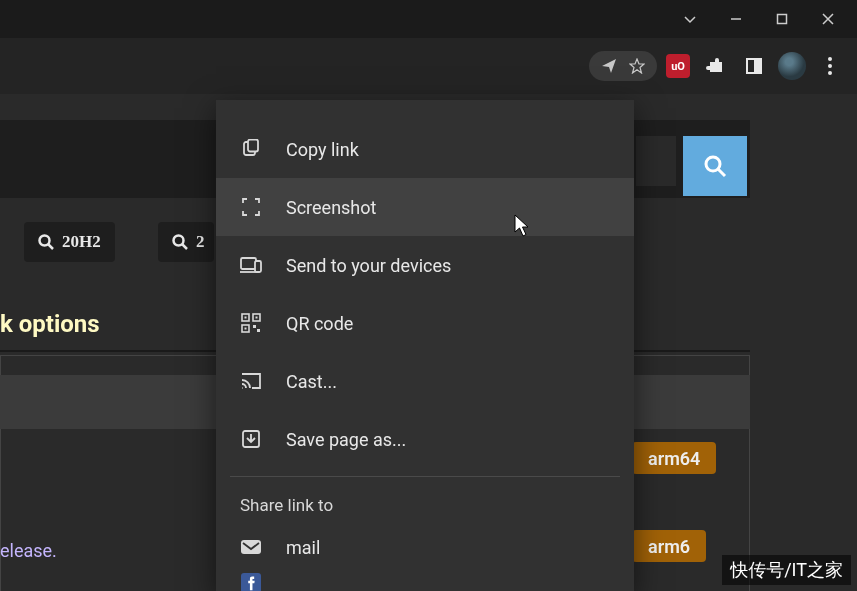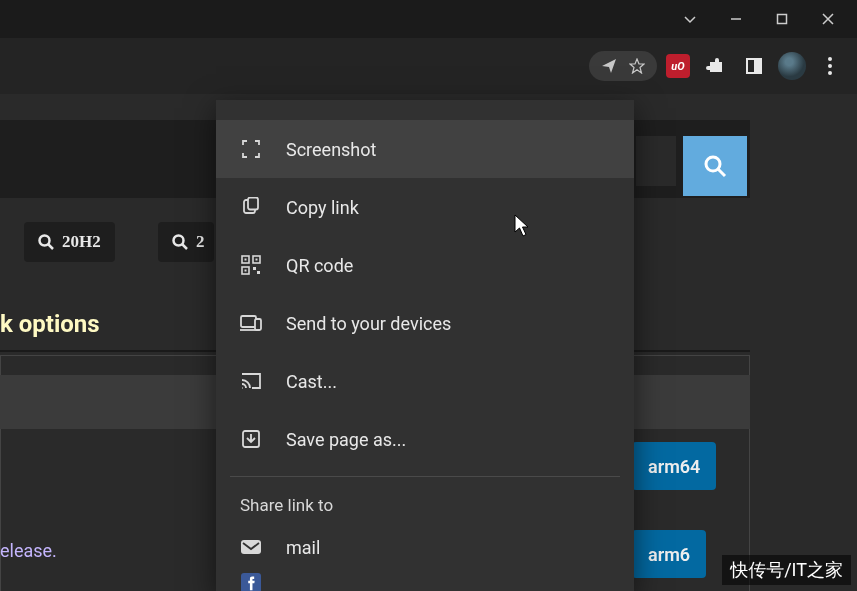--- a/index.html
+++ b/index.html
@@ -44,21 +44,21 @@
   border-radius: 15px;
   display: flex; align-items: center;
   padding: 0 12px;
   gap: 12px;
 }
 .ublock {
   width: 24px; height: 24px;
   background: #be1e2d;
   border-radius: 4px;
   display: flex; align-items: center; justify-content: center;
-  font-size: 11px; font-weight: bold; color: #fff; font-style: italic;
+  font-size: 11px; font-weight: bold; color: #fff;
 }
 .avatar {
   width: 28px; height: 28px; border-radius: 50%;
   background: radial-gradient(circle at 40% 35%, #5a7a8a 15%, #2a3a42 60%);
 }
 .page-bg {
   position: absolute; top: 94px; left: 0; right: 0; bottom: 0;
   background: #2a2a2a;
 }
 .search-region {
@@ -108,22 +108,22 @@
   position: absolute; top: 375px; left: 0;
   width: 750px; height: 54px;
   background: #3b3b3b;
 }
 .release-txt {
   position: absolute; left: 0; top: 540px;
   font-size: 18px; color: #c4b5fd;
 }
 .arm-btn {
   position: absolute;
-  height: 48px;
-  background: #0369a1;
+  height: 32px;
+  background: #a16207;
   border-radius: 4px;
   display: flex; align-items: center;
   padding: 0 16px;
   font-size: 18px; font-weight: 600;
   color: #eee;
 }
 .share-menu {
   position: absolute;
   left: 216px; top: 100px;
   width: 418px;
@@ -270,65 +270,65 @@
 <div class="release-txt">elease.</div>
 
 <div class="arm-btn" style="left:632px; top:442px;">
   <span>arm64</span>
 </div>
 <div class="arm-btn" style="left:632px; top:530px;">
   <span>arm6</span>
 </div>
 
 <div class="share-menu">
-  <div class="menu-item hover">
-    <span class="menu-icon">
-      <svg width="20" height="20" viewBox="0 0 20 20">
-        <path d="M2 6 V2 H6 M14 2 H18 V6 M18 14 V18 H14 M6 18 H2 V14" stroke="#d8d8d8" stroke-width="1.8" fill="none"></path>
-      </svg>
-    </span>
-    <span>Screenshot</span>
-  </div>
   <div class="menu-item">
     <span class="menu-icon">
       <svg width="20" height="20" viewBox="0 0 20 20">
           <rect x="3" y="3" width="11" height="13" rx="2" stroke="#d8d8d8" stroke-width="1.8" fill="none"></rect>
           <rect x="7" y="0.5" width="10" height="12" rx="2" stroke="#d8d8d8" stroke-width="1.8" fill="#313131"></rect>
         </svg>
     </span>
     <span>Copy link</span>
+  </div>
+  <div class="menu-item hover">
+    <span class="menu-icon">
+      <svg width="20" height="20" viewBox="0 0 20 20">
+        <path d="M2 6 V2 H6 M14 2 H18 V6 M18 14 V18 H14 M6 18 H2 V14" stroke="#d8d8d8" stroke-width="1.8" fill="none"></path>
+      </svg>
+    </span>
+    <span>Screenshot</span>
+  </div>
+  <div class="menu-item">
+    <span class="menu-icon">
+      <svg width="22" height="18" viewBox="0 0 22 18">
+          <rect x="1" y="2" width="15" height="11" rx="1.5" stroke="#d8d8d8" stroke-width="1.8" fill="none"></rect>
+          <line x1="0" y1="16" x2="17" y2="16" stroke="#d8d8d8" stroke-width="1.8"></line>
+          <rect x="15" y="5" width="6" height="11" rx="1.5" stroke="#d8d8d8" stroke-width="1.8" fill="#313131"></rect>
+        </svg>
+    </span>
+    <span>Send to your devices</span>
   </div>
   <div class="menu-item">
     <span class="menu-icon">
       <svg width="20" height="20" viewBox="0 0 20 20">
         <rect x="1" y="1" width="7" height="7" stroke="#d8d8d8" stroke-width="1.6" fill="none"></rect>
           <rect x="3.5" y="3.5" width="2" height="2" fill="#d8d8d8"></rect>
         <rect x="12" y="1" width="7" height="7" stroke="#d8d8d8" stroke-width="1.6" fill="none"></rect>
           <rect x="14.5" y="3.5" width="2" height="2" fill="#d8d8d8"></rect>
         <rect x="1" y="12" width="7" height="7" stroke="#d8d8d8" stroke-width="1.6" fill="none"></rect>
           <rect x="3.5" y="14.5" width="2" height="2" fill="#d8d8d8"></rect>
         <rect x="12" y="12" width="3" height="3" fill="#d8d8d8"></rect>
           <rect x="16" y="16" width="3" height="3" fill="#d8d8d8"></rect>
       </svg>
     </span>
     <span>QR code</span>
   </div>
   <div class="menu-item">
     <span class="menu-icon">
       <svg width="22" height="18" viewBox="0 0 22 18">
-          <rect x="1" y="2" width="15" height="11" rx="1.5" stroke="#d8d8d8" stroke-width="1.8" fill="none"></rect>
-          <line x1="0" y1="16" x2="17" y2="16" stroke="#d8d8d8" stroke-width="1.8"></line>
-          <rect x="15" y="5" width="6" height="11" rx="1.5" stroke="#d8d8d8" stroke-width="1.8" fill="#313131"></rect>
-        </svg>
-    </span>
-    <span>Send to your devices</span>
-  </div>
-  <div class="menu-item">
-    <span class="menu-icon">
-      <svg width="22" height="18" viewBox="0 0 22 18">
           <path d="M2 2 H20 V16 H12" stroke="#d8d8d8" stroke-width="1.8" fill="none"></path>
           <path d="M2 8 a8 8 0 0 1 8 8 M2 12 a4 4 0 0 1 4 4 M2 16 h0.5" stroke="#d8d8d8" stroke-width="1.8" fill="none"></path>
         </svg>
     </span>
     <span>Cast...</span>
   </div>
   <div class="menu-item">
     <span class="menu-icon">
       <svg width="20" height="20" viewBox="0 0 20 20">
           <rect x="2" y="2" width="16" height="16" rx="2" stroke="#d8d8d8" stroke-width="1.8" fill="none"></rect>

